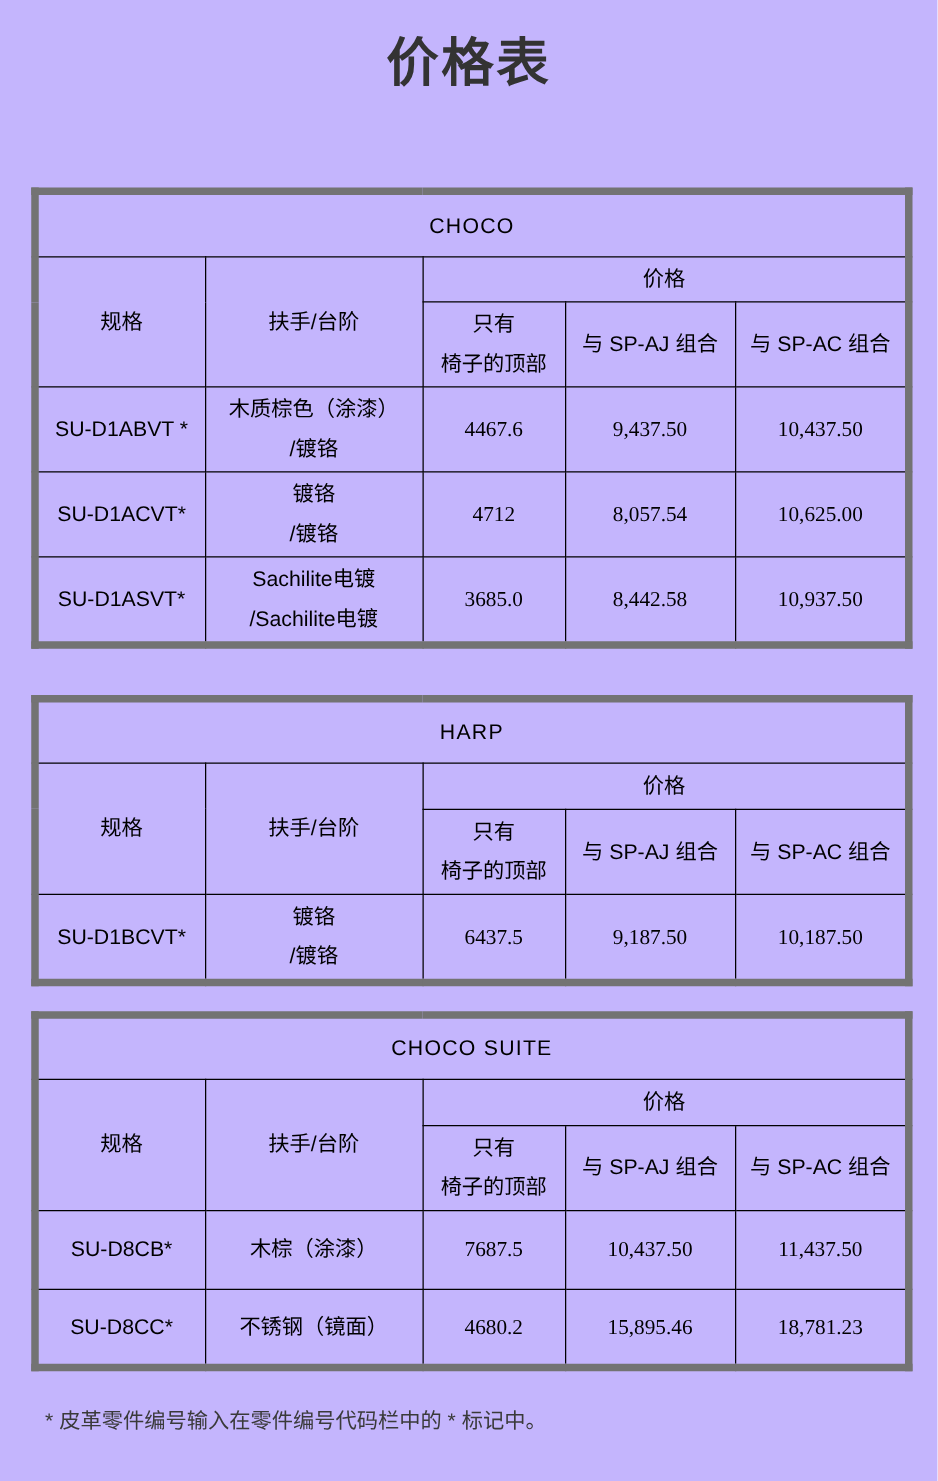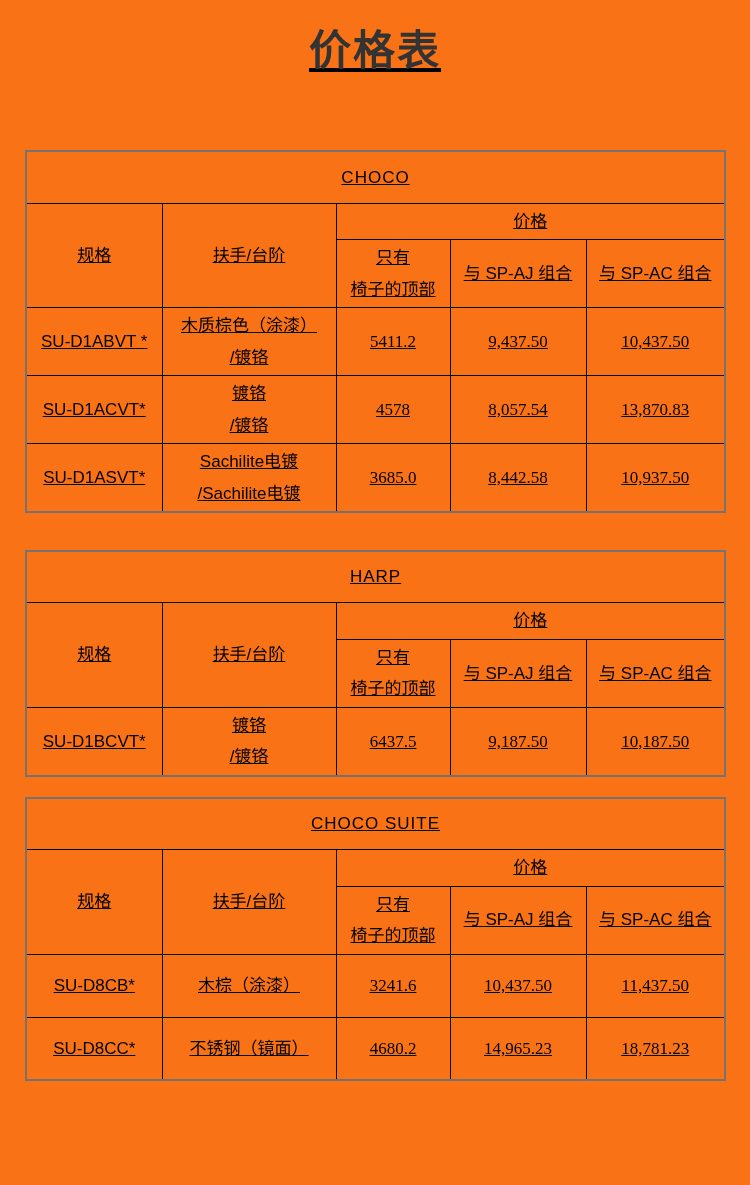--- a/index.html
+++ b/index.html
@@ -7,39 +7,38 @@
     margin: 0;
     padding: 0;
     background: #ffffff;
     font-family: "Liberation Sans", "DejaVu Sans", sans-serif;
     color: #000000;
   }
   .page {
     position: relative;
     width: 750px;
     height: 1185px;
-    background: #f97316;
+    background: #c4b5fd;
     overflow: hidden;
-    text-decoration: underline;
   }
   .page-title {
     margin: 26px 0 0 0;
     text-align: center;
     font-size: 42px;
     line-height: 1.2;
     font-weight: 700;
     color: #333333;
     letter-spacing: 2px;
   }
   table.price-table {
     border-collapse: collapse;
     table-layout: fixed;
     width: 699px;
     margin-left: 25px;
-    border: 2px solid #737373;
+    border: 6px solid #737373;
   }
   table.price-table td {
     border: 1px solid #000000;
     text-align: center;
     vertical-align: middle;
     padding: 2px 4px;
     font-size: 17px;
     line-height: 1.85;
     white-space: pre-line;
     color: #000000;
@@ -101,31 +100,31 @@
       <tr class="row-subhead">
         <td>只有
 椅子的顶部</td>
         <td>与 SP-AJ 组合</td>
         <td>与 SP-AC 组合</td>
       </tr>
       <tr class="row-data">
         <td>SU-D1ABVT *</td>
         <td>木质棕色（涂漆）
 /镀铬</td>
-        <td class="cell-num">5411.2</td>
+        <td class="cell-num">4467.6</td>
         <td class="cell-num">9,437.50</td>
         <td class="cell-num">10,437.50</td>
       </tr>
       <tr class="row-data">
         <td>SU-D1ACVT*</td>
         <td>镀铬
 /镀铬</td>
-        <td class="cell-num">4578</td>
+        <td class="cell-num">4712</td>
         <td class="cell-num">8,057.54</td>
-        <td class="cell-num">13,870.83</td>
+        <td class="cell-num">10,625.00</td>
       </tr>
       <tr class="row-data">
         <td>SU-D1ASVT*</td>
         <td>Sachilite电镀
 /Sachilite电镀</td>
         <td class="cell-num">3685.0</td>
         <td class="cell-num">8,442.58</td>
         <td class="cell-num">10,937.50</td>
       </tr>
     </tbody>
@@ -184,28 +183,29 @@
       </tr>
       <tr class="row-subhead">
         <td>只有
 椅子的顶部</td>
         <td>与 SP-AJ 组合</td>
         <td>与 SP-AC 组合</td>
       </tr>
       <tr class="row-data">
         <td>SU-D8CB*</td>
         <td>木棕（涂漆）</td>
-        <td class="cell-num">3241.6</td>
+        <td class="cell-num">7687.5</td>
         <td class="cell-num">10,437.50</td>
         <td class="cell-num">11,437.50</td>
       </tr>
       <tr class="row-data">
         <td>SU-D8CC*</td>
         <td>不锈钢（镜面）</td>
         <td class="cell-num">4680.2</td>
-        <td class="cell-num">14,965.23</td>
+        <td class="cell-num">15,895.46</td>
         <td class="cell-num">18,781.23</td>
       </tr>
     </tbody>
   </table>
 
+  <p class="footnote">* 皮革零件编号输入在零件编号代码栏中的 * 标记中。</p>
 
 </div>
 
 </body></html>

